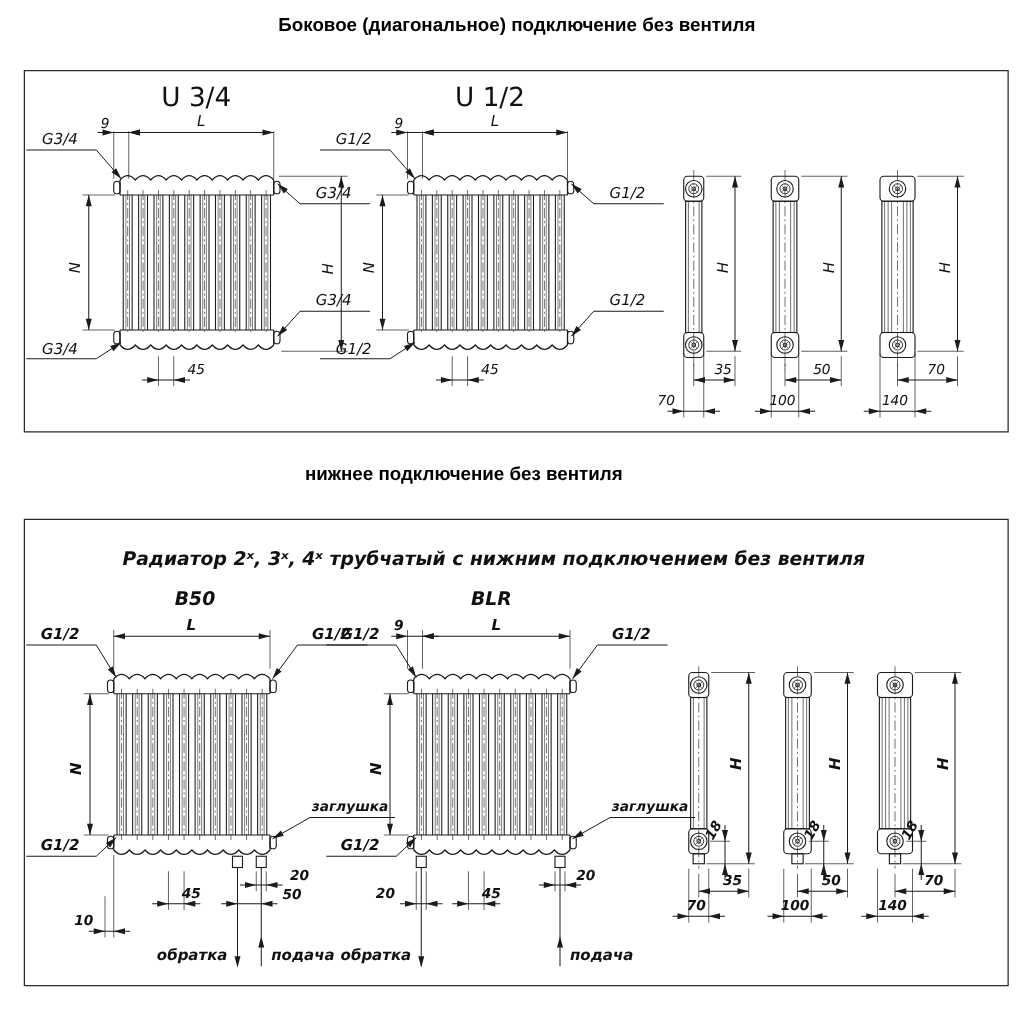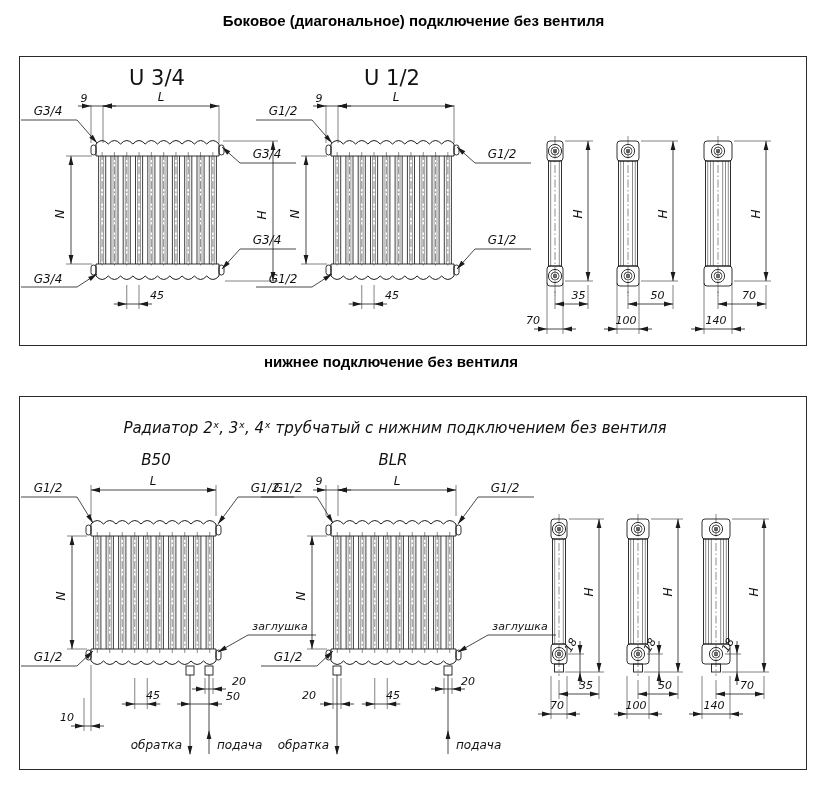--- a/index.html
+++ b/index.html
@@ -1,23 +1,23 @@
 <!DOCTYPE html>
 <html><head>
 <meta charset="utf-8">
 <style>
   html,body{margin:0;padding:0;background:#fff;}
   .page{position:relative;width:827px;height:808px;background:#fff;overflow:hidden;
         font-family:"Liberation Sans",sans-serif;}
   .sec-title{position:absolute;font-weight:bold;font-size:15px;color:#000;text-align:center;}
   .t1{top:12px;left:0;width:827px;}
-  .t2{top:353px;left:0;width:742px;padding-left:20px;}
+  .t2{top:371px;left:0;width:742px;}
   .box{position:absolute;border:1.5px solid #2a2a2a;background:#fff;text-align:center;}
   .box1{left:19px;top:56px;width:786px;height:288px;}
-  .box2{left:19px;top:396px;width:786px;height:372px;}
+  .box2{left:19px;top:415px;width:786px;height:372px;font-weight:bold;}
   svg{display:block;}
   text{user-select:none;}
 </style>
 </head>
 <body>
 
 <div class="page">
   <div class="sec-title t1">Боковое (диагональное) подключение без вентиля</div>
   <div class="box box1">
     <svg id="svg1" width="783" height="285" viewBox="0 0 783 285">

